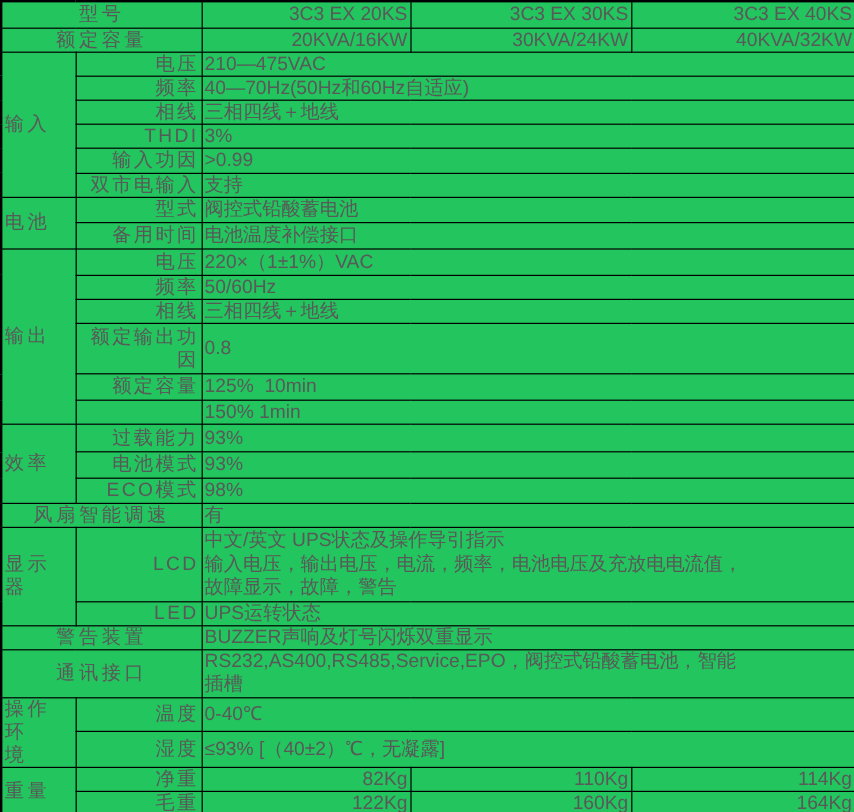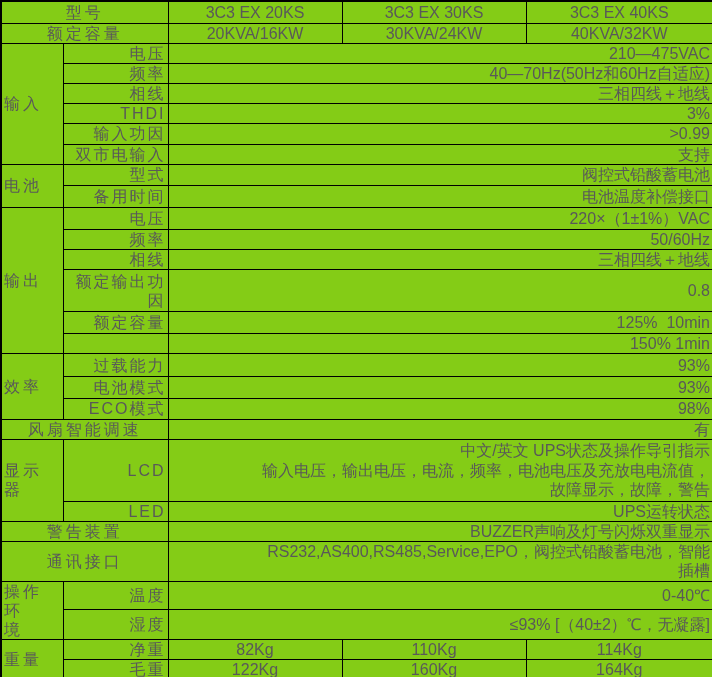--- a/index.html
+++ b/index.html
@@ -1,19 +1,19 @@
 <!DOCTYPE html>
 <html><head>
 <meta charset="utf-8">
 <style>
   html, body { margin: 0; padding: 0; background: #ffffff; }
   .page {
     width: 712px;
     height: 677px;
-    background: #84cc16;
+    background: #22c55e;
     box-sizing: border-box;
   }
   table.spec {
     border-collapse: collapse;
     table-layout: fixed;
     width: 712px;
     border: 2px solid #000000;
   }
   table.spec td {
     border: 1px solid #000000;
@@ -22,22 +22,22 @@
     color: #595959;
     padding: 0 2px;
     overflow: hidden;
     vertical-align: middle;
     line-height: 1.2;
     box-sizing: border-box;
   }
   td.grp { text-align: left; letter-spacing: 3px; }
   td.lbl { text-align: right; letter-spacing: 2px; }
   td.mlbl { text-align: center; letter-spacing: 3px; }
-  td.val { text-align: right; letter-spacing: 0; margin-top: 48px; }
-  td.vall { text-align: center; padding-left: 3px; }
+  td.val { text-align: left; letter-spacing: 0; margin-top: 48px; }
+  td.vall { text-align: right; padding-left: 3px; }
   .pre { white-space: pre-line; }
 </style>
 </head>
 <body>
 
 <div class="page">
   <table class="spec">
     <colgroup>
       <col style="width:62px">
       <col style="width:105px">

